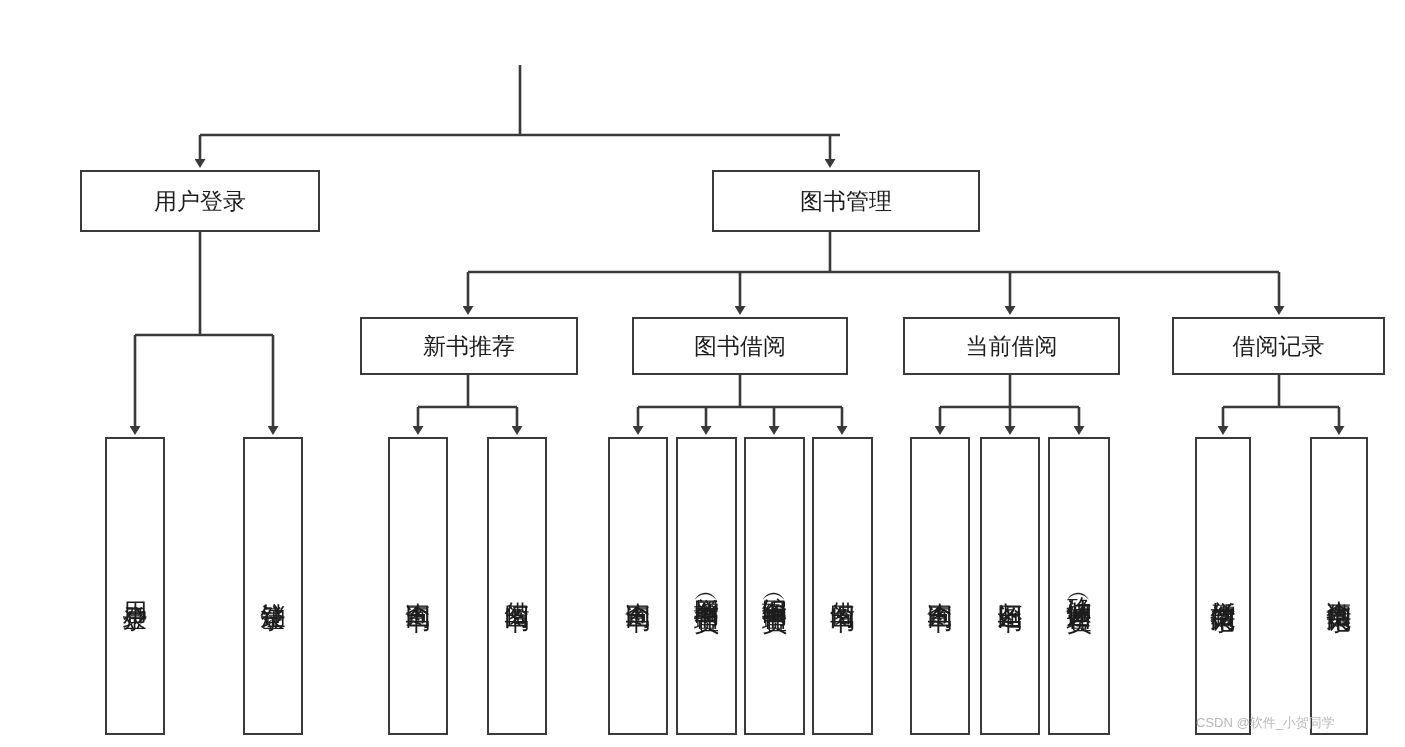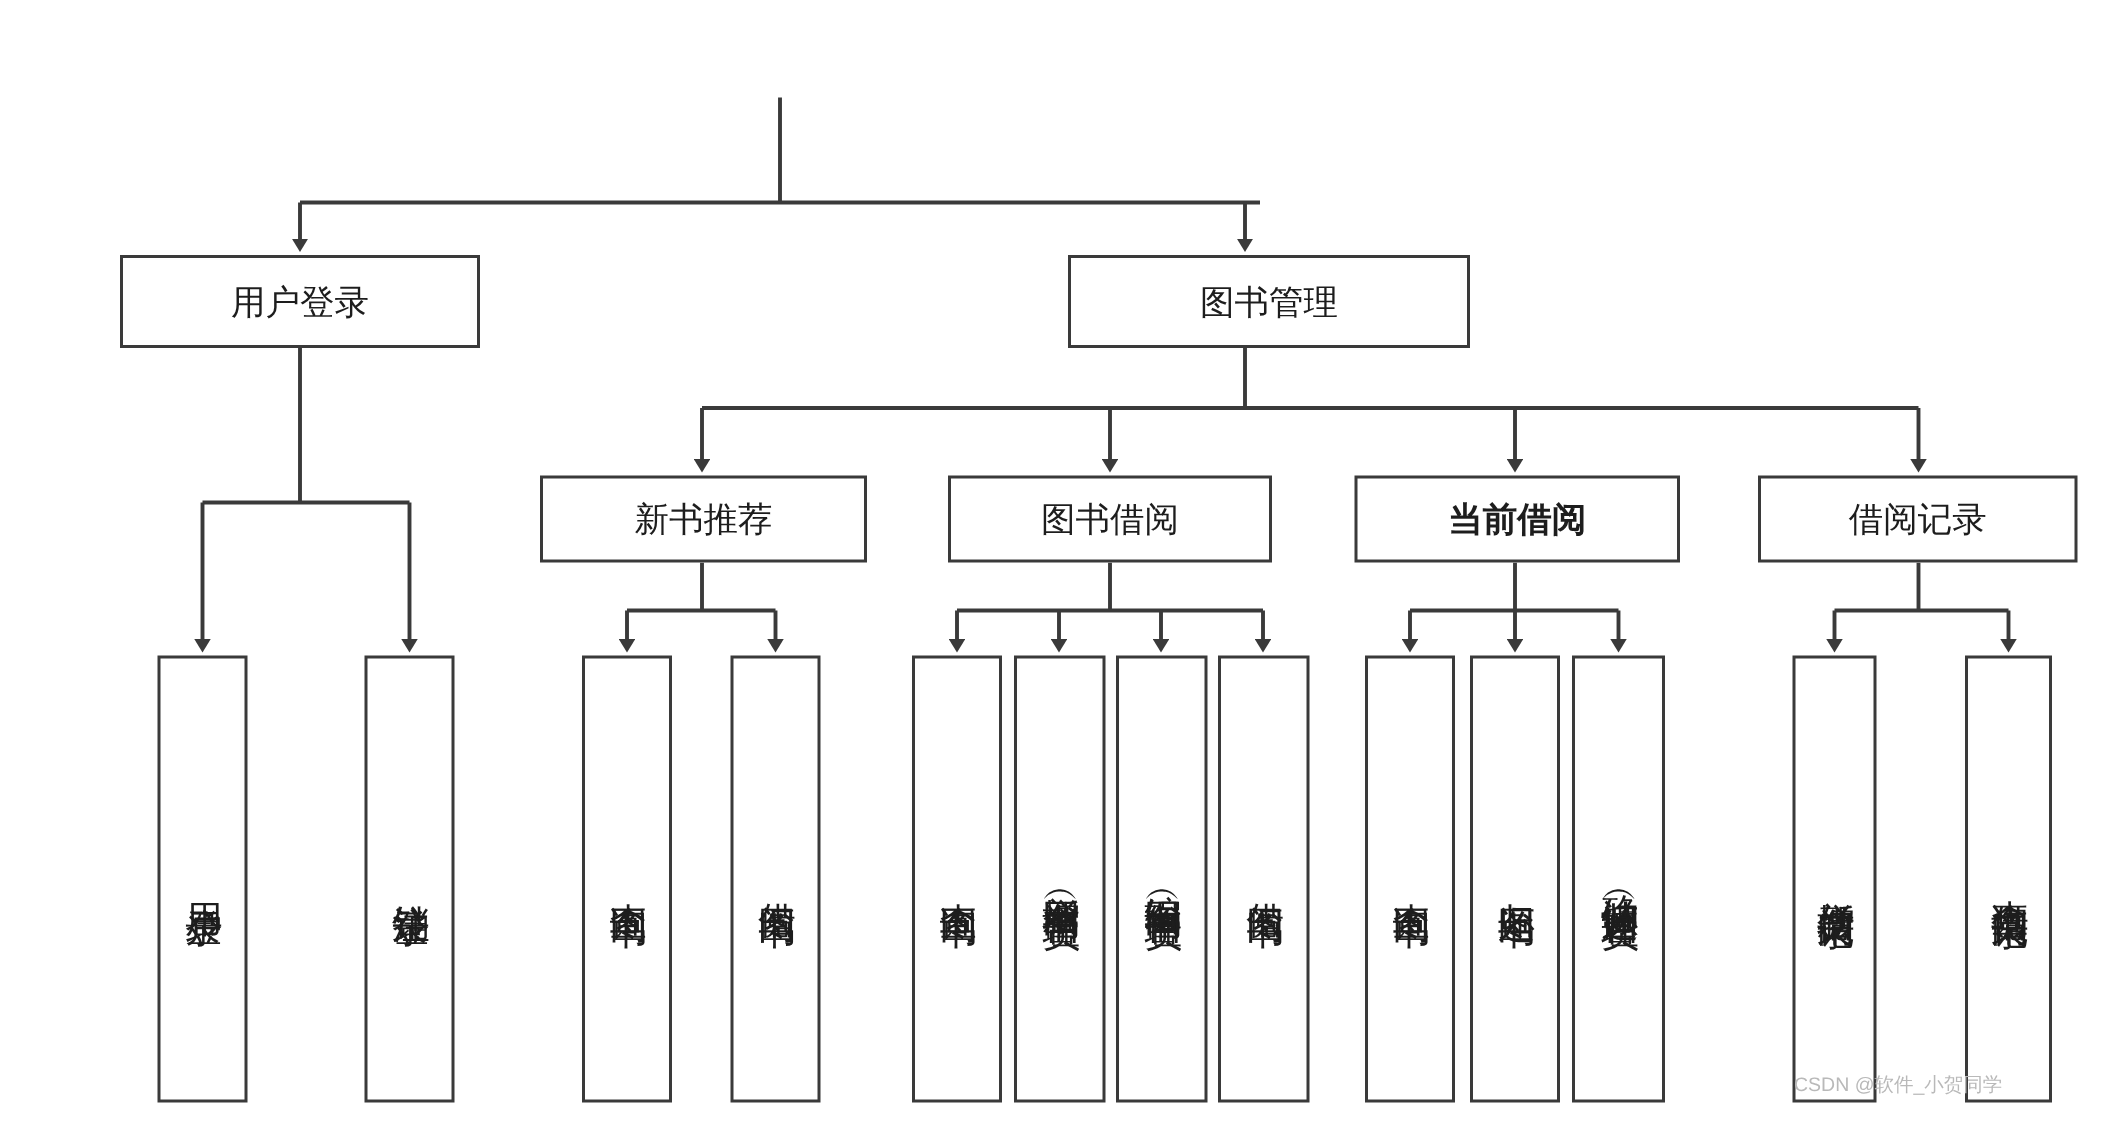--- a/index.html
+++ b/index.html
@@ -129,21 +129,21 @@
   <div class="node horizontal" style="left:712px; top:170px; width:268px; height:62px;">
     <span class="label">图书管理</span>
   </div>
 
   <div class="node horizontal" style="left:360px; top:317px; width:218px; height:58px;">
     <span class="label">新书推荐</span>
   </div>
   <div class="node horizontal" style="left:632px; top:317px; width:216px; height:58px;">
     <span class="label">图书借阅</span>
   </div>
-  <div class="node horizontal" style="left:903px; top:317px; width:217px; height:58px;font-weight:bold;">
+  <div class="node horizontal" style="left:903px; top:317px; width:217px; height:58px;">
     <span class="label">当前借阅</span>
   </div>
   <div class="node horizontal" style="left:1172px; top:317px; width:213px; height:58px;">
     <span class="label">借阅记录</span>
   </div>
 
   <div class="node vertical" style="left:105px; top:437px; width:60px; height:298px;">
     <span class="label">用户登录</span>
   </div>
   <div class="node vertical" style="left:243px; top:437px; width:60px; height:298px;">

